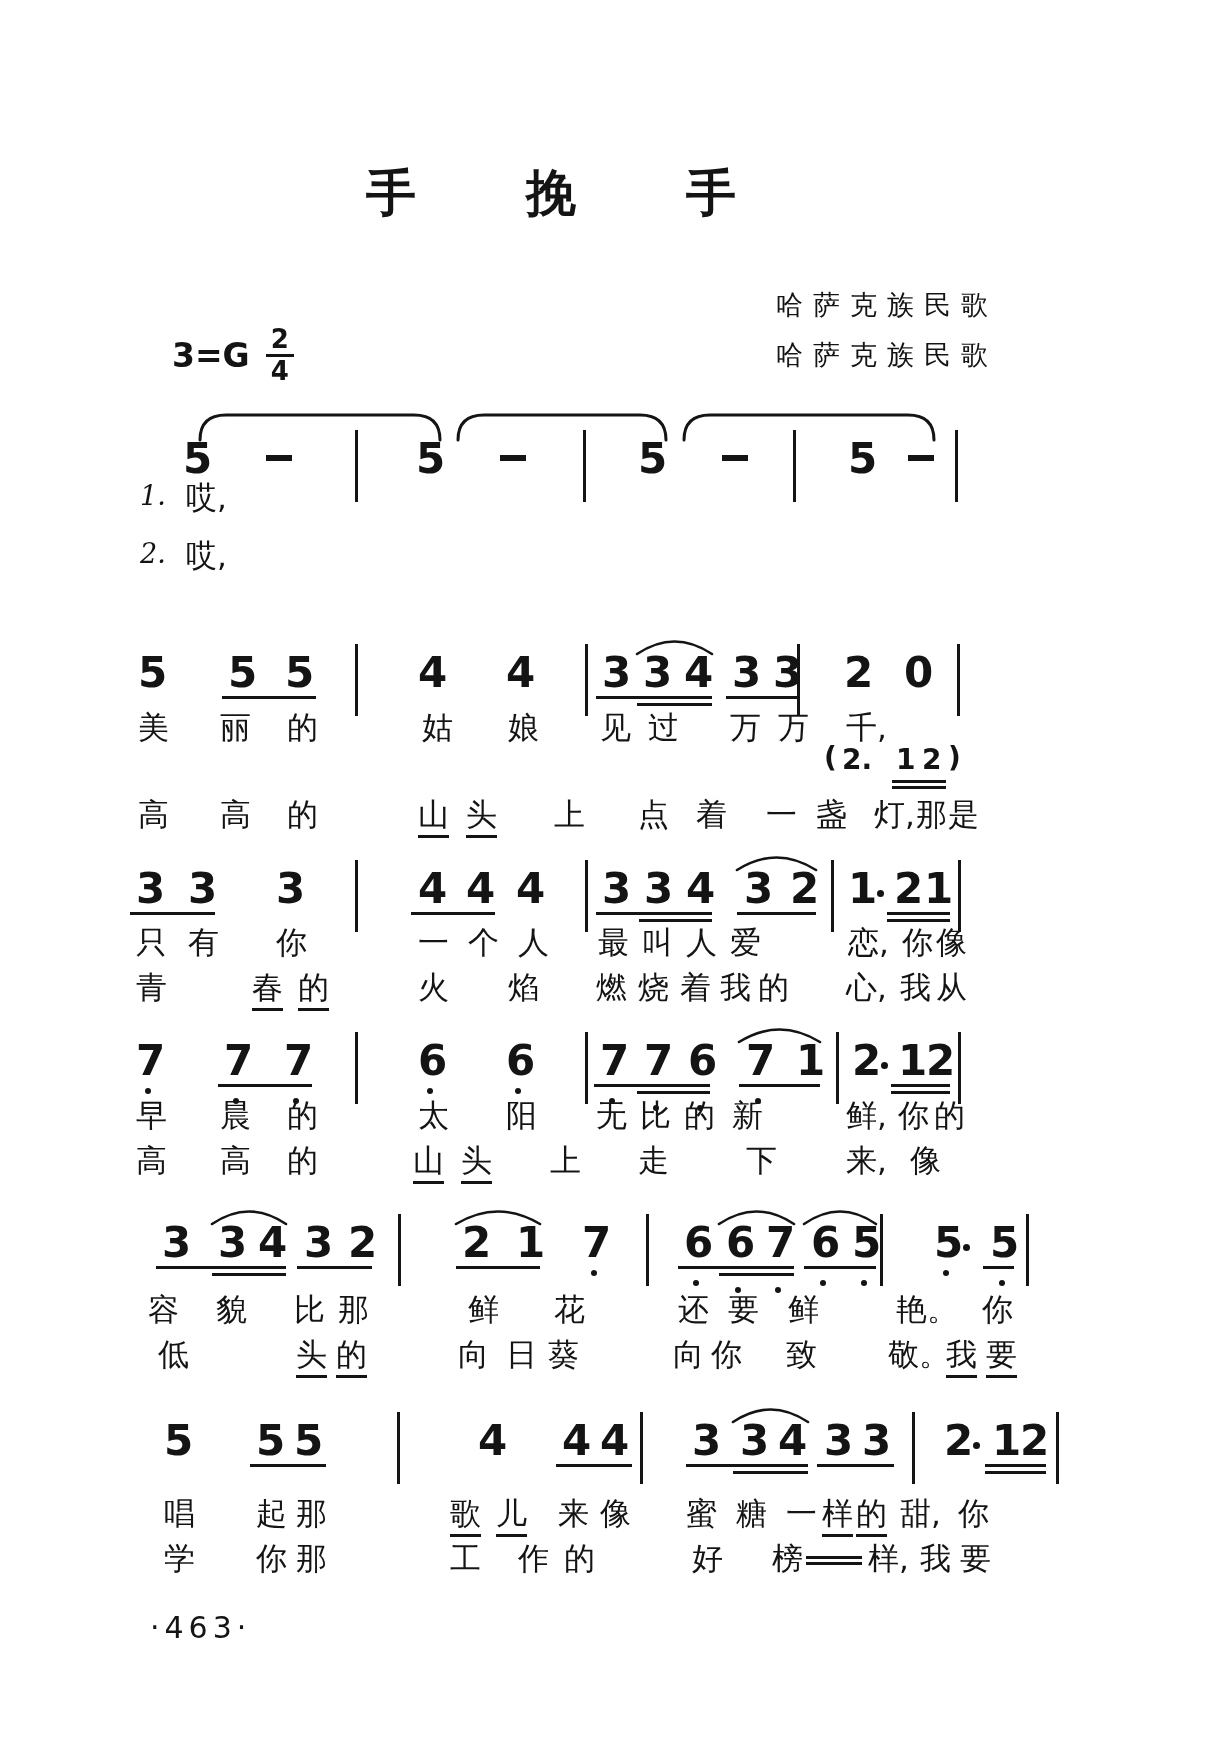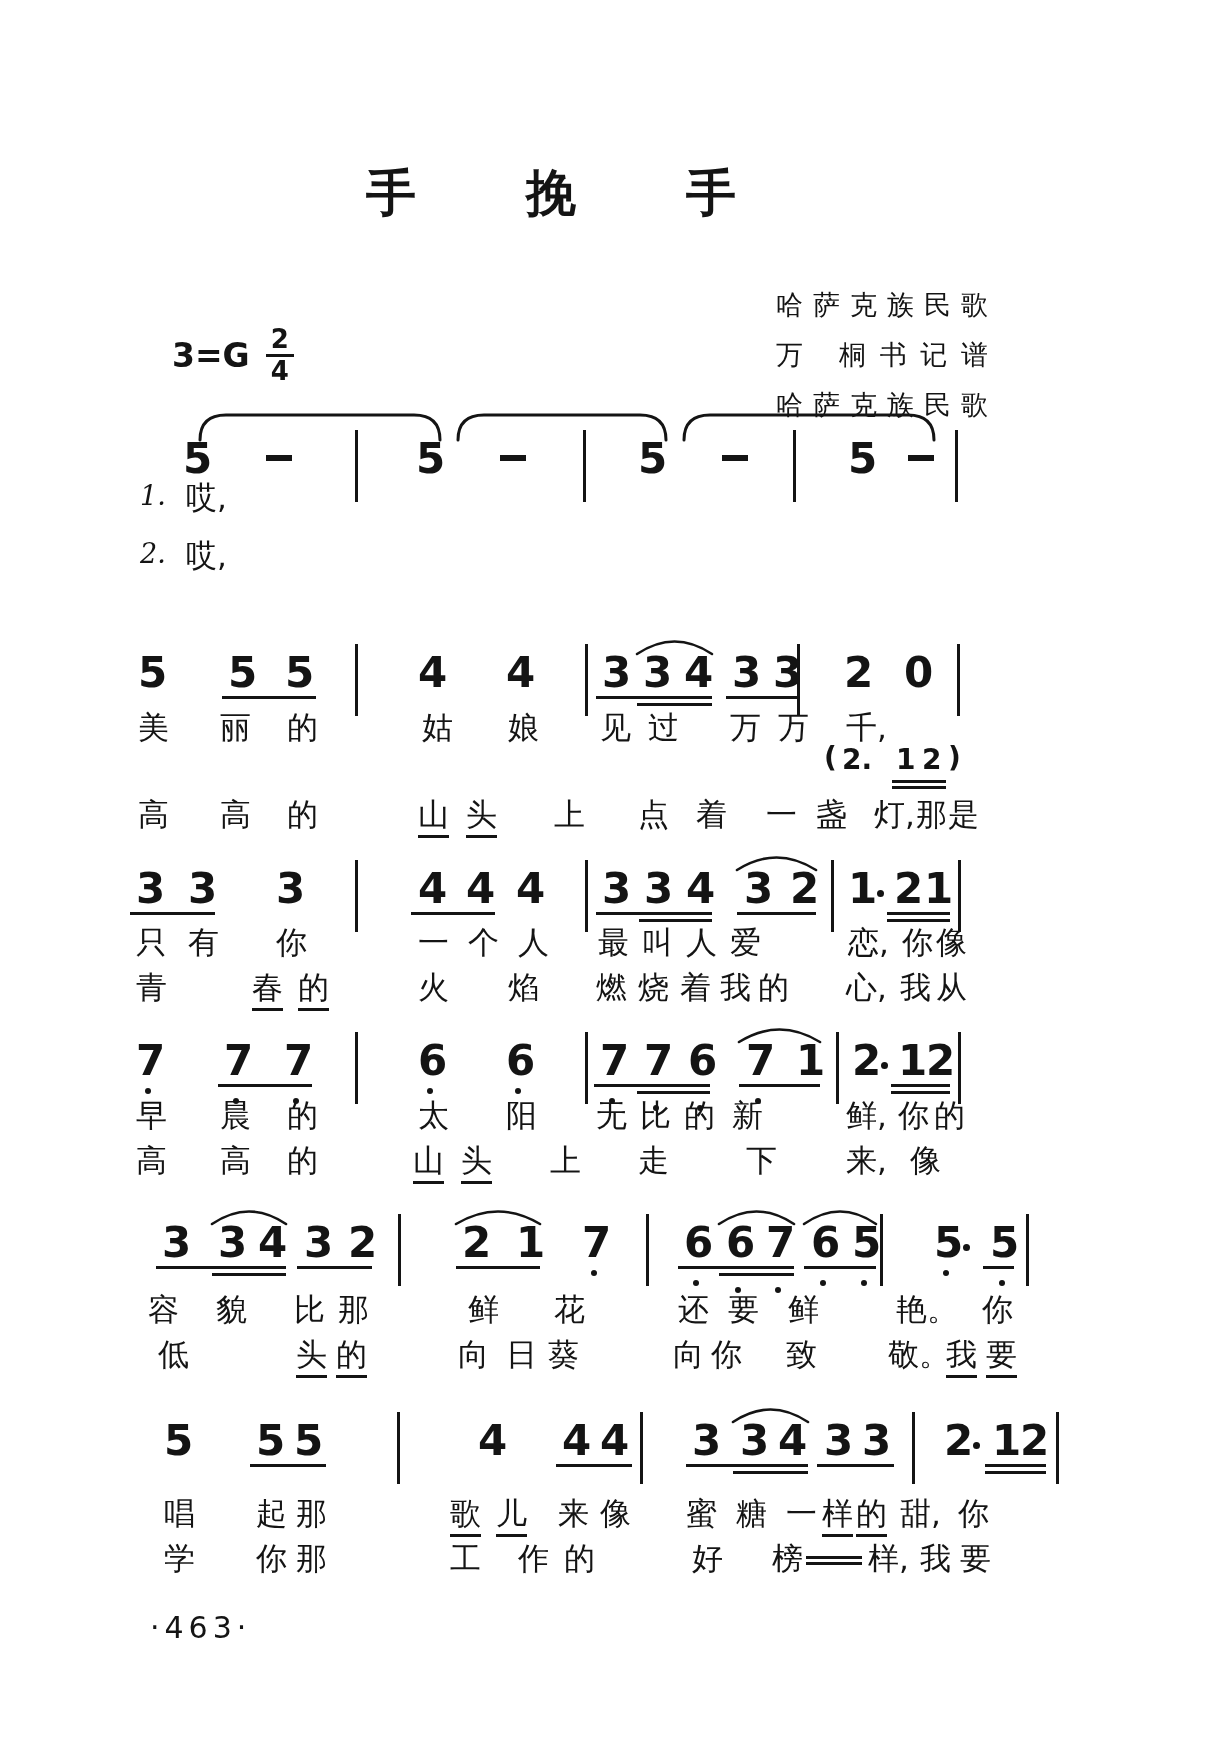--- a/index.html
+++ b/index.html
@@ -40,21 +40,20 @@
 <div id="page">
 
   <div class="title">
     <span>手</span>
     <span>挽</span>
     <span>手</span>
   </div>
 
   <div class="credits">
     <div>哈萨克族民歌</div>
-    <div>万 桐书记谱</div>
     <div>哈萨克族民歌</div>
   </div>
 
   <div class="keysig">
     <span class="tonic">3=G</span>
     <span class="meter">
       <span class="meter-num">2</span>
       <span class="meter-den">4</span>
     </span>
   </div>

